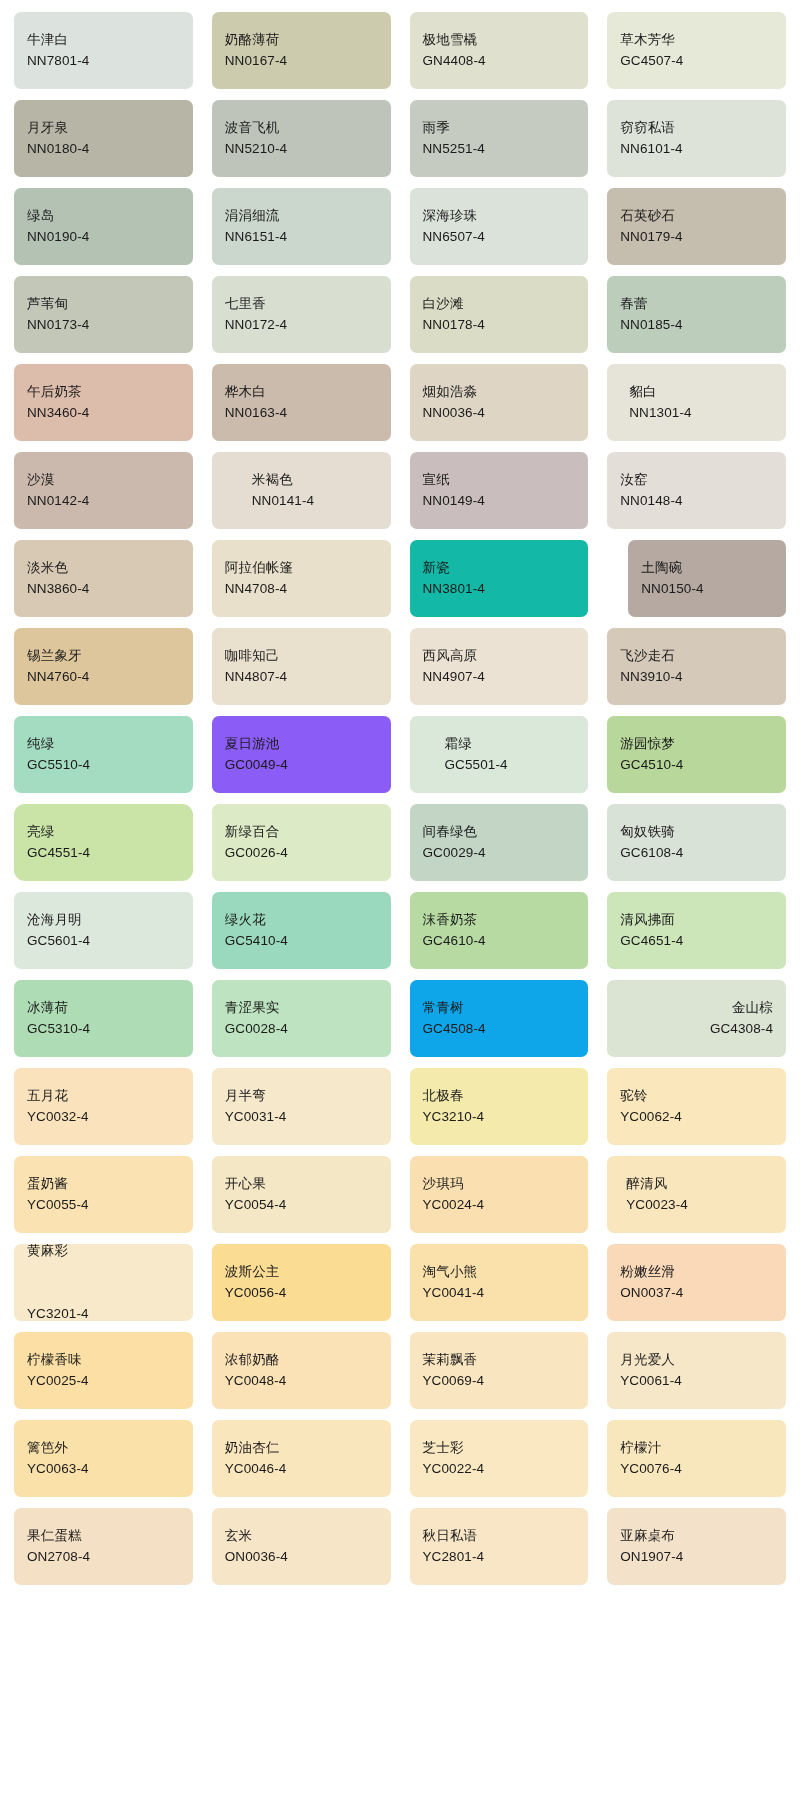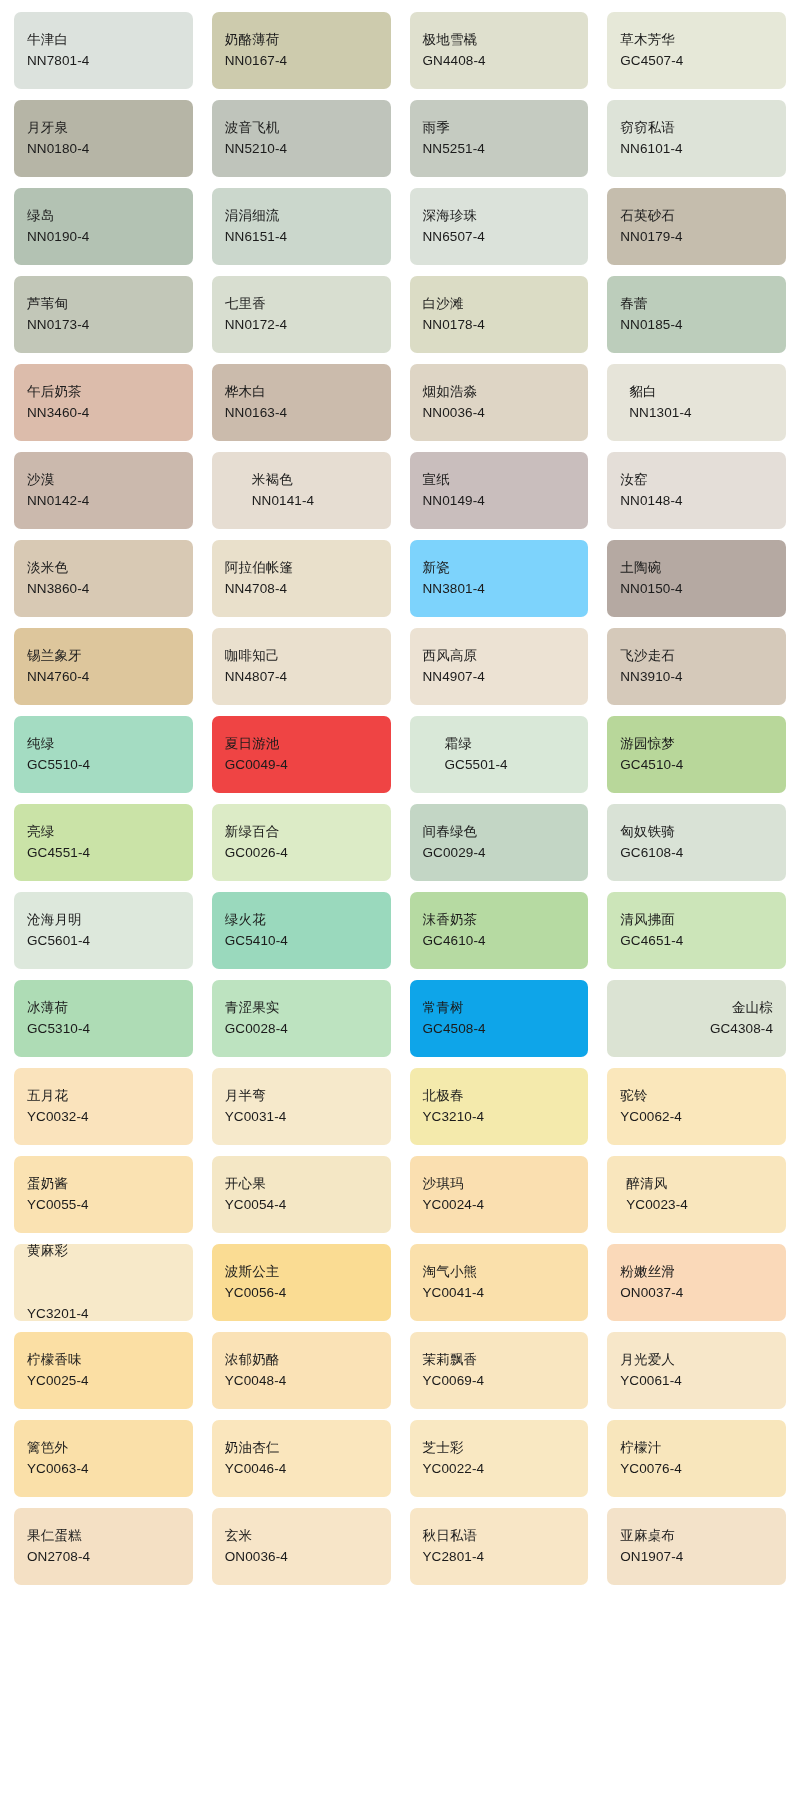--- a/index.html
+++ b/index.html
@@ -145,25 +145,25 @@
       <div class="swatch-code">NN0148-4</div>
     </div>
     <div class="swatch" style="background: rgb(216, 201, 180);">
       <div class="swatch-name">淡米色</div>
       <div class="swatch-code">NN3860-4</div>
     </div>
     <div class="swatch" style="background: rgb(233, 224, 203);">
       <div class="swatch-name">阿拉伯帐篷</div>
       <div class="swatch-code">NN4708-4</div>
     </div>
-    <div class="swatch" style="background: #7dd3fc;">
+    <div class="swatch" style="background: #14b8a6;">
       <div class="swatch-name">新瓷</div>
       <div class="swatch-code">NN3801-4</div>
     </div>
-    <div class="swatch" style="background: rgb(181, 169, 162);">
+    <div class="swatch" style="background: rgb(181, 169, 162); margin-left: 21px;">
       <div class="swatch-name">土陶碗</div>
       <div class="swatch-code">NN0150-4</div>
     </div>
     <div class="swatch" style="background: rgb(221, 198, 156);">
       <div class="swatch-name">锡兰象牙</div>
       <div class="swatch-code">NN4760-4</div>
     </div>
     <div class="swatch" style="background: rgb(234, 224, 206);">
       <div class="swatch-name">咖啡知己</div>
       <div class="swatch-code">NN4807-4</div>
@@ -173,33 +173,33 @@
       <div class="swatch-code">NN4907-4</div>
     </div>
     <div class="swatch" style="background: rgb(213, 201, 186);">
       <div class="swatch-name">飞沙走石</div>
       <div class="swatch-code">NN3910-4</div>
     </div>
     <div class="swatch" style="background: rgb(164, 220, 194);">
       <div class="swatch-name">纯绿</div>
       <div class="swatch-code">GC5510-4</div>
     </div>
-    <div class="swatch" style="background: #ef4444;">
+    <div class="swatch" style="background: #8b5cf6;">
       <div class="swatch-name">夏日游池</div>
       <div class="swatch-code">GC0049-4</div>
     </div>
     <div class="swatch" style="background: rgb(217, 232, 216); padding-left: 35px;">
       <div class="swatch-name">霜绿</div>
       <div class="swatch-code">GC5501-4</div>
     </div>
     <div class="swatch" style="background: rgb(184, 215, 154);">
       <div class="swatch-name">游园惊梦</div>
       <div class="swatch-code">GC4510-4</div>
     </div>
-    <div class="swatch" style="background: rgb(202, 227, 167);">
+    <div class="swatch" style="background: rgb(202, 227, 167); border-radius: 11px;">
       <div class="swatch-name">亮绿</div>
       <div class="swatch-code">GC4551-4</div>
     </div>
     <div class="swatch" style="background: rgb(220, 235, 198);">
       <div class="swatch-name">新绿百合</div>
       <div class="swatch-code">GC0026-4</div>
     </div>
     <div class="swatch" style="background: rgb(195, 214, 197);">
       <div class="swatch-name">间春绿色</div>
       <div class="swatch-code">GC0029-4</div>

